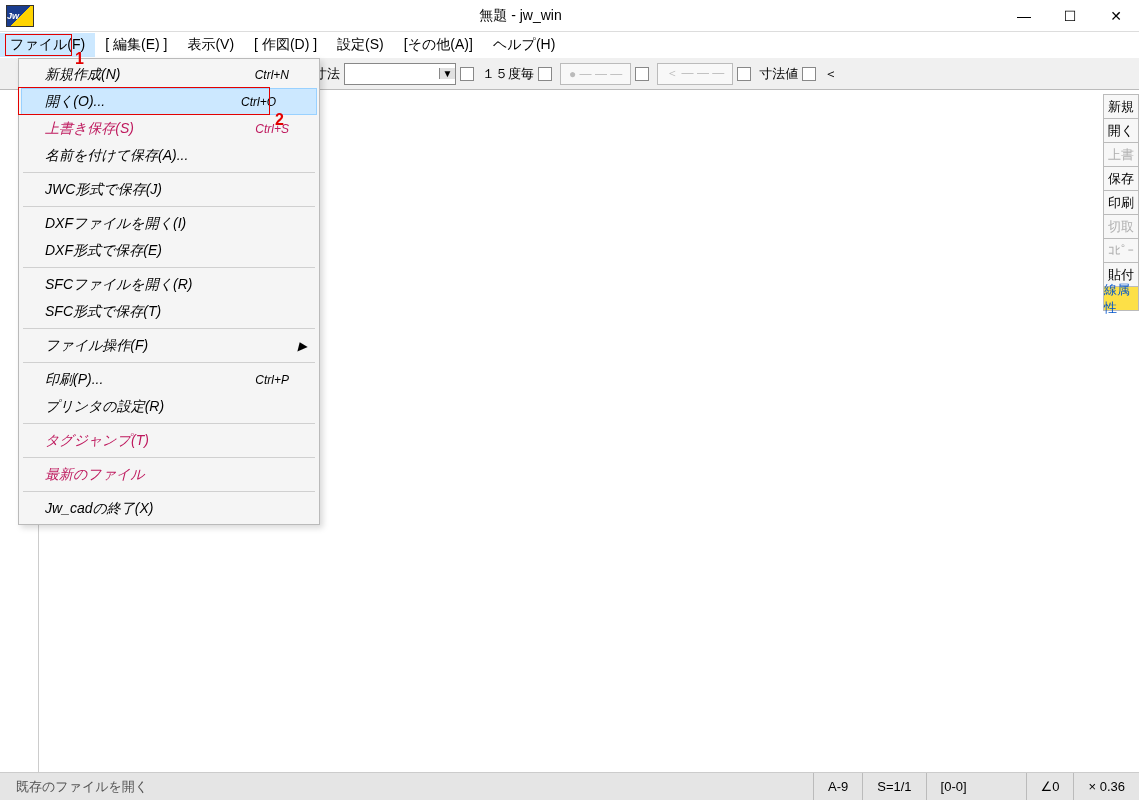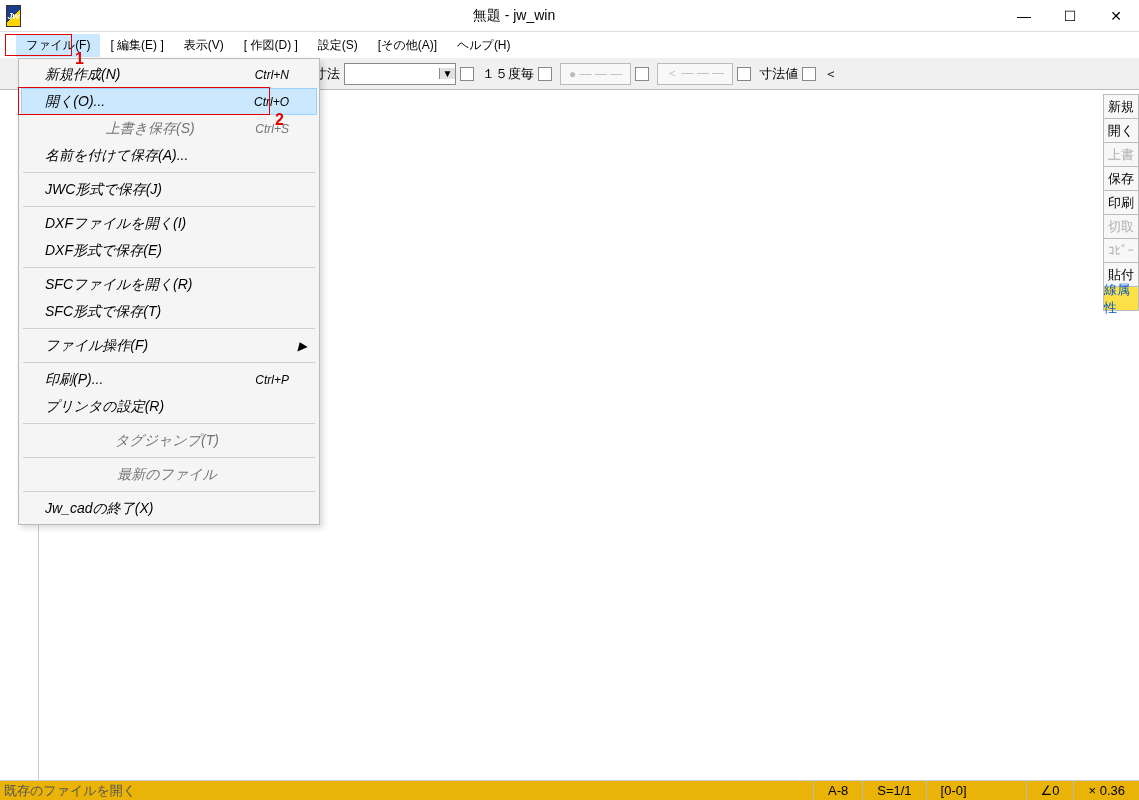--- a/index.html
+++ b/index.html
@@ -1,63 +1,63 @@
 <!DOCTYPE html>
 <html><head>
 <meta charset="utf-8">
 <style>
 * { box-sizing: border-box; margin: 0; padding: 0; font-family: "Meiryo UI", "MS PGothic", sans-serif; }
 body { width: 1139px; height: 800px; background: #fff; overflow: hidden; position: relative; font-size: 14px; color: #000; }
 
 
 .titlebar { height: 32px; display: flex; align-items: center; border-bottom: 1px solid #ddd; background: #fff; }
-.titlebar .icon { width: 15px; height: 22px; margin: 0 6px; background: linear-gradient(135deg,#1a3d8f 0%,#1a3d8f 50%,#ffd400 50%,#ffd400 100%); border: 1px solid #333; display: flex; align-items: center; justify-content: center; }
+.titlebar .icon { width: 28px; height: 22px; margin: 0 6px; background: linear-gradient(135deg,#1a3d8f 0%,#1a3d8f 50%,#ffd400 50%,#ffd400 100%); border: 1px solid #333; display: flex; align-items: center; }
 .titlebar .icon span { color: #fff; font-size: 9px; font-style: italic; font-weight: bold; }
 .titlebar .title { flex: 1; font-size: 14px; text-align: center; }
 .winbtns { display: flex; height: 100%; }
 .winbtn { width: 46px; display: flex; align-items: center; justify-content: center; font-size: 14px; font-family: "Segoe UI Symbol", sans-serif; }
 
 
-.menubar { height: 26px; display: flex; align-items: center; padding-left: 16px; font-size: 12px; }
+.menubar { height: 26px; display: flex; align-items: center; padding-left: 0; font-size: 14px; }
 .menuitem { padding: 3px 10px; cursor: default; }
 .menuitem.active { background: #cce8ff; }
 
 
 .redbox { position: absolute; border: 1.5px solid #e30000; pointer-events: none; z-index: 50; }
 .redlabel { position: absolute; color: #e30000; font-weight: bold; font-size: 16px; z-index: 51; }
 
 
 .toolbar { position: absolute; top: 58px; left: 0; right: 0; height: 32px; background: #f0f0f0; border-bottom: 1px solid #bbb; display: flex; align-items: center; padding-left: 276px; gap: 4px; font-size: 13px; }
 .combo { background: #fff; border: 1px solid #888; height: 22px; display: flex; align-items: center; }
 .combo .arrow { width: 16px; text-align: center; background: #e1e1e1; border-left: 1px solid #888; font-size: 10px; }
 .chk { width: 14px; height: 14px; border: 1px solid #888; background: #fff; display: inline-block; vertical-align: middle; margin-right: 4px; }
 .btnseg { height: 22px; border: 1px solid #bbb; background: #f8f8f8; padding: 0 8px; display: flex; align-items: center; color: #bbb; font-size: 12px; }
 
 
 .dropdown { position: absolute; top: 58px; left: 18px; width: 302px; background: #f5f5f5; border: 1px solid #bababa; box-shadow: 3px 3px 6px rgba(0,0,0,0.15); z-index: 40; padding: 2px; font-style: italic; }
 .menu-row { height: 27px; display: flex; align-items: center; padding: 0 28px 0 24px; font-size: 14px; color: #000; position: relative; }
-.menu-row.disabled { color: #737373; text-align: center; }
-.menu-row.highlight { background: #cce8ff; border: 1px solid #99d1ff; padding: 0 27px 0 23px; }
+.menu-row.disabled { color: #be185d; }
+.menu-row.highlight { background: #cce8ff; border: 1px solid #99d1ff; padding: 0 40px 0 23px; }
 .menu-row .label { flex: 1; }
 .menu-row .accel { color: inherit; font-size: 12px; }
 .menu-row .sub { position: absolute; right: 10px; font-size: 12px; }
 .menu-sep { height: 1px; background: #d0d0d0; margin: 3px 2px; }
 
 
 .canvas { position: absolute; top: 90px; left: 0; right: 36px; bottom: 20px; background: #fff; }
 .leftpanel-border { position: absolute; top: 90px; left: 38px; width: 1px; bottom: 20px; background: #ccc; }
 
 
 .rightbar { position: absolute; top: 94px; right: 0; width: 36px; display: flex; flex-direction: column; }
 .rbtn { height: 25px; border: 1px solid #bbb; background: #f7f7f7; font-size: 13px; display: flex; align-items: center; justify-content: center; margin-bottom: -1px; }
 .rbtn.disabled { color: #b0b0b0; }
 .rbtn.blue { color: #0055cc; background: #fde047; }
 
 
-.statusbar { position: absolute; bottom: 0; left: 0; right: 0; height: 20px; border-top: 1px solid #ccc; display: flex; align-items: center; font-size: 13px; background: #eab308; }
+.statusbar { position: absolute; bottom: 0; left: 0; right: 0; height: 28px; border-top: 1px solid #ccc; display: flex; align-items: center; font-size: 13px; background: #e5e5e5; padding-left: 12px; }
 .statusbar .msg { flex: 1; padding-left: 4px; color: #555; }
 .statusbar .cell { border-left: 1px solid #bbb; padding: 0 14px; height: 100%; display: flex; align-items: center; }
 .statusbar .cell.wide { width: 100px; }
 </style>
 </head>
 <body>
 
 <div class="titlebar">
   <div class="icon">
       <span>Jw</span>
@@ -178,18 +178,18 @@
     <div class="rbtn">保存</div>
     <div class="rbtn">印刷</div>
     <div class="rbtn disabled">切取</div>
     <div class="rbtn disabled">ｺﾋﾟｰ</div>
     <div class="rbtn">貼付</div>
     <div class="rbtn blue">線属性</div>
   </div>
 
 <div class="statusbar">
   <div class="msg">既存のファイルを開く</div>
-  <div class="cell">A-8</div>
+  <div class="cell">A-9</div>
   <div class="cell">S=1/1</div>
   <div class="cell wide">[0-0]</div>
   <div class="cell">∠0</div>
   <div class="cell">× 0.36</div>
 </div>
 
 </body></html>

